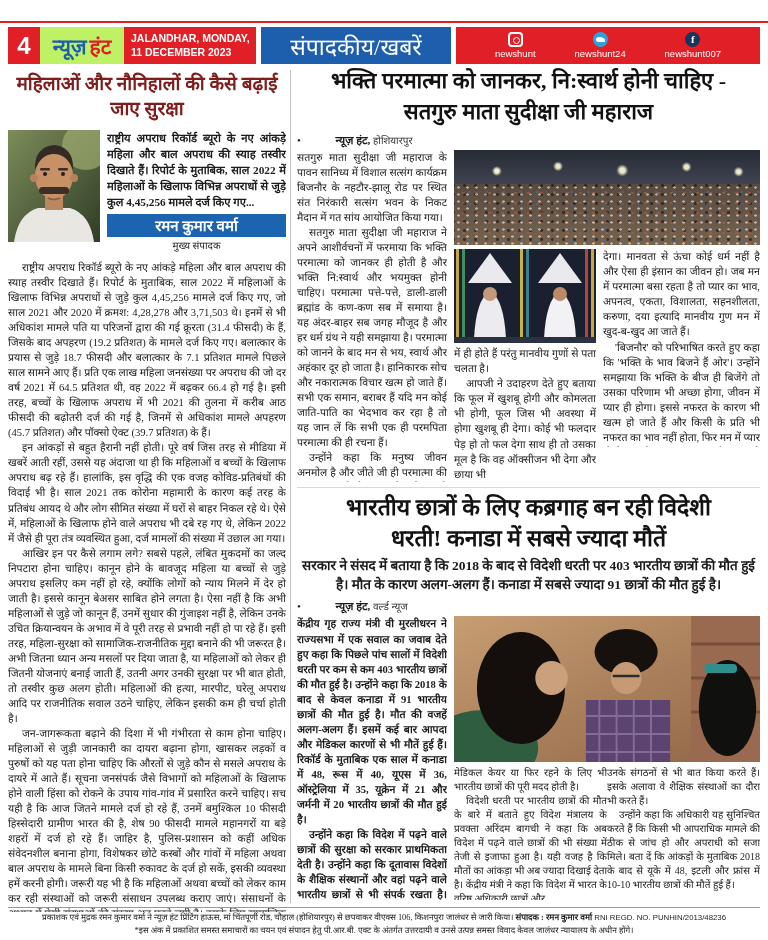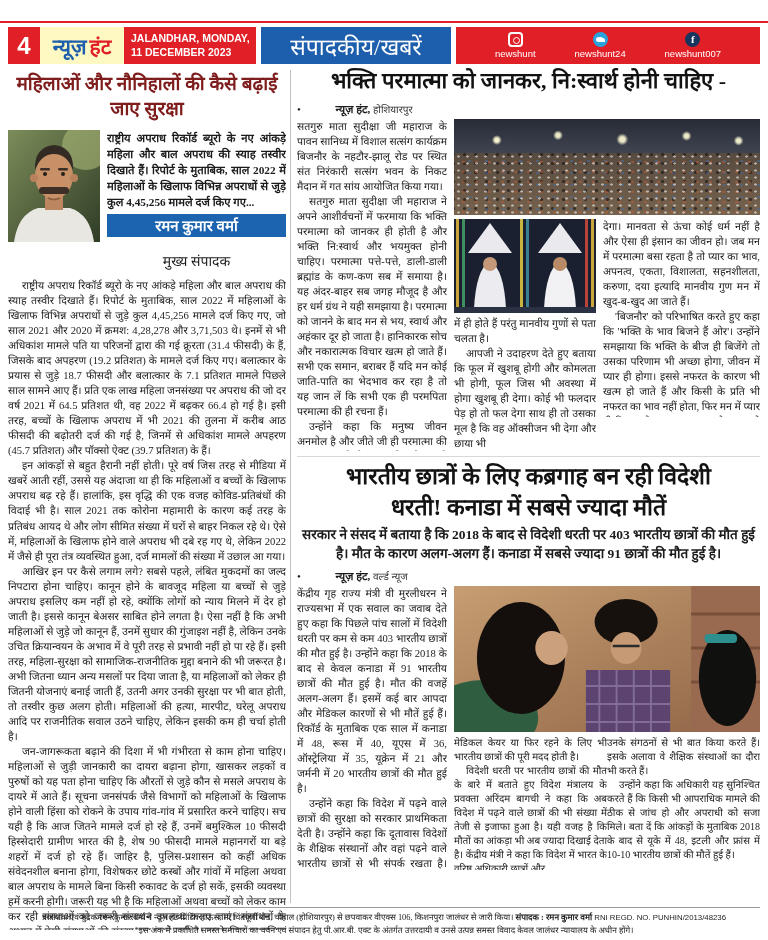--- a/index.html
+++ b/index.html
@@ -4,21 +4,21 @@
 <style>
   html,body{margin:0;padding:0;background:#e8e8e8;}
   .page{position:relative;width:768px;height:940px;background:#ffffff;margin:0 auto;overflow:hidden;
         font-family:"Liberation Serif",serif;color:#1b1b1b;}
   .top-rule{position:absolute;left:0;top:21px;width:768px;height:2px;background:#e11f26;}
 
   
   .header{position:absolute;left:8px;top:27px;width:752px;height:37px;display:flex;}
   .h-num{width:32px;background:#e11f26;color:#fff;font-family:"Liberation Sans",sans-serif;
          font-weight:bold;font-size:24px;display:flex;align-items:center;justify-content:center;}
-  .h-logo{width:84px;background:#fef9c3;display:flex;align-items:center;justify-content:center;
+  .h-logo{width:84px;background:#bef264;display:flex;align-items:center;justify-content:center;
           font-weight:bold;font-size:21px;gap:3px;}
   .h-logo .p1{color:#1e5fad}.h-logo .p2{color:#e11f26}
   .h-date{width:132px;background:#e11f26;color:#fff;font-family:"Liberation Sans",sans-serif;
           font-weight:bold;font-size:10.5px;line-height:1.3;display:flex;flex-direction:column;
           justify-content:center;padding-left:7px;box-sizing:border-box;}
   .h-gap{width:5px;background:#fff;}
   .h-title{width:190px;background:#1e5fad;color:#fff;display:flex;align-items:center;
            justify-content:center;font-size:23px;font-weight:normal;}
   .h-social{flex:1;background:#e11f26;display:flex;align-items:center;justify-content:space-evenly;}
   .soc{display:flex;flex-direction:column;align-items:center;color:#fff;
@@ -34,21 +34,21 @@
 
   
   .left-col{position:absolute;left:8px;top:72px;width:278px;}
   .ed-headline{color:#7f1d1d;font-size:19px;font-weight:bold;text-align:center;line-height:1.3;height:52px;}
   .ed-row{display:flex;gap:7px;margin-top:6px;}
   .ed-photo{width:92px;height:112px;flex:none;}
   .ed-right{flex:1;display:flex;flex-direction:column;}
   .ed-intro{font-size:11.3px;font-weight:600;line-height:1.42;text-align:justify;height:84px;overflow:hidden;}
   .ed-bar{background:#1c63b0;color:#fff;text-align:center;font-size:15px;font-weight:bold;
           padding:1px 0 2px;}
-  .ed-role{text-align:center;font-size:14px;padding-top:14px;}
+  .ed-role{text-align:center;font-size:10px;padding-top:1px;}
   .ed-body{margin-top:8px;font-size:10.6px;line-height:1.42;text-align:justify;height:652px;overflow:hidden;}
   .ed-body p{margin:0;text-indent:14px;}
 
   .v-divider{position:absolute;left:290px;top:70px;width:1px;height:833px;background:#c2c2c2;}
 
   
   .right-sec{position:absolute;left:297px;top:66px;width:463px;}
   .a-headline{font-size:22px;font-weight:bold;text-align:center;line-height:1.4;color:#121212;}
   .byline{font-size:11px;margin:4px 0 3px;}
   .byline .bl-brand{font-weight:bold;padding-left:32px;}
@@ -80,21 +80,21 @@
   .a1-lower{display:flex;gap:7px;flex:1;margin-top:4px;}
   .a1-subA{width:142px;display:flex;flex-direction:column;}
   .duo-photo{width:142px;height:94px;flex:none;margin-bottom:3px;}
   .a1-col2{flex:1;}
   .a1-col3{flex:1;height:198px;}
 
   .a2{margin-top:5px;border-top:1px solid #d8d8d8;padding-top:4px;}
   .a2-headline{font-size:23px;font-weight:bold;text-align:center;line-height:1.35;color:#121212;}
   .a2-subhead{font-size:13.5px;font-weight:600;text-align:center;line-height:1.4;margin-top:3px;}
   .a2-body{height:284px;overflow:hidden;}
-  .a2-col1{width:150px;height:284px;}
+  .a2-col1{width:150px;height:284px;font-weight:bold;}
   .a2-right{flex:1;display:flex;flex-direction:column;}
   .students-photo{width:100%;height:146px;flex:none;}
   .a2-lower{display:flex;flex:1;margin-top:4px;}
   .a2-col2,.a2-col3{flex:1;font-size:10px;line-height:1.4;}
 
   
   .footer{position:absolute;left:8px;width:752px;top:907px;border-top:1px solid #9a9a9a;
           padding-top:3px;text-align:center;font-size:8.4px;line-height:1.55;color:#222;}
   .footer .b{font-weight:bold;}
   .footer .latin{font-family:"Liberation Sans",sans-serif;font-size:7.8px;margin-top:8px;}
@@ -173,20 +173,21 @@
     </div>
   </div>
 
   <div class="v-divider"></div>
 
   <div class="right-sec">
 
     <div>
       <div class="a-headline">
         <span>भक्ति परमात्मा को जानकर, नि:स्वार्थ होनी चाहिए -</span><br>
+        <span>सतगुरु माता सुदीक्षा जी महाराज</span>
       </div>
       <div class="byline">
         <span>•</span>
         <span class="bl-brand">न्यूज़ हंट,</span>
         <span class="bl-loc">होशियारपुर</span>
       </div>
       <div class="cols a1-body">
         <div class="coltxt a1-col1">
           <p class="noind">सतगुरु माता सुदीक्षा जी महाराज के पावन सानिध्य में विशाल सत्संग कार्यक्रम बिजनौर के नहटौर-झालू रोड पर स्थित संत निरंकारी सत्संग भवन के निकट मैदान में गत सांय आयोजित किया गया।</p>
           <p>सतगुरु माता सुदीक्षा जी महाराज ने अपने आशीर्वचनों में फरमाया कि भक्ति परमात्मा को जानकर ही होती है और भक्ति नि:स्वार्थ और भयमुक्त होनी चाहिए। परमात्मा पत्ते-पत्ते, डाली-डाली ब्रह्मांड के कण-कण सब में समाया है। यह अंदर-बाहर सब जगह मौजूद है और हर धर्म ग्रंथ ने यही समझाया है। परमात्मा को जानने के बाद मन से भय, स्वार्थ और अहंकार दूर हो जाता है। हानिकारक सोच और नकारात्मक विचार खत्म हो जाते हैं। सभी एक समान, बराबर हैं यदि मन कोई जाति-पाति का भेदभाव कर रहा है तो यह जान लें कि सभी एक ही परमपिता परमात्मा की ही रचना हैं।</p>

